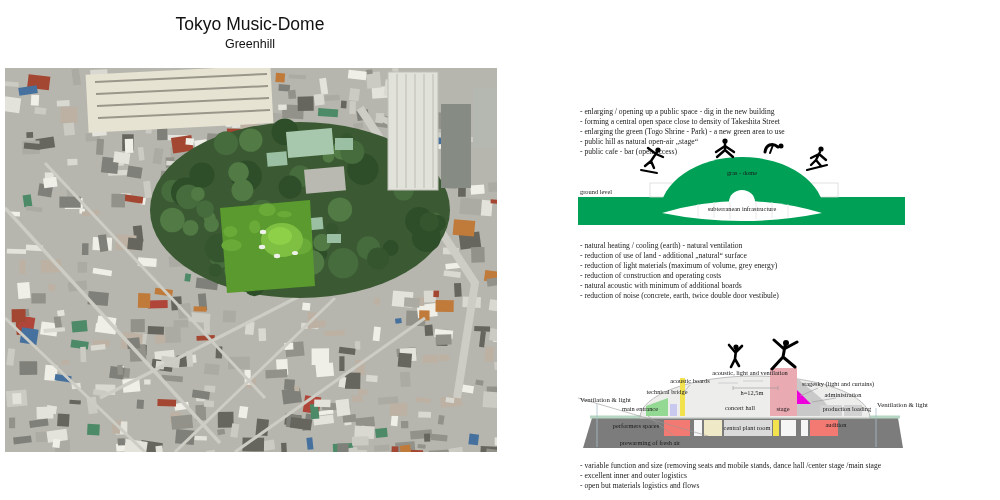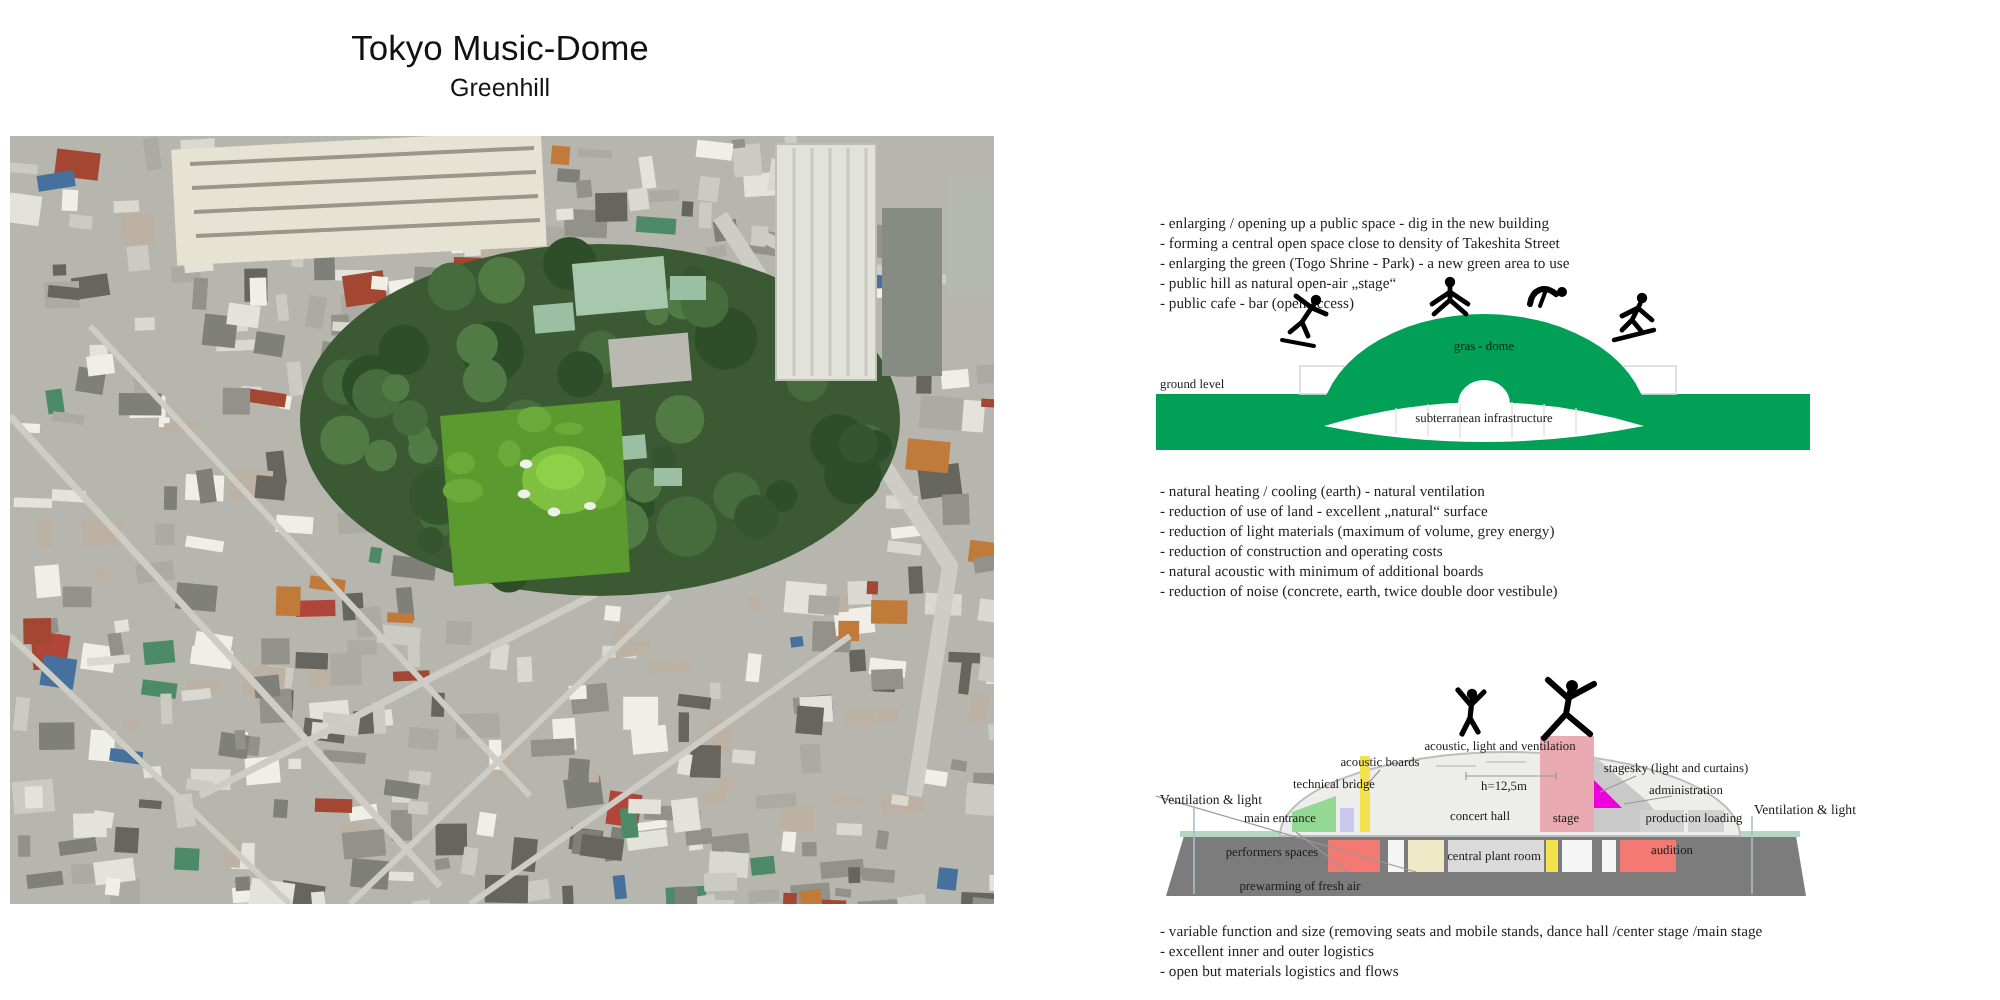--- a/index.html
+++ b/index.html
@@ -570,21 +570,21 @@
     </g>
     <g class="fig" stroke-width="2.4">
       <circle cx="243" cy="12" r="2.6" fill="#000" stroke="none"></circle>
       <path d="M 242,15 L 238,23 M 241,17 L 233,21 M 241,17 L 248,23 M 238,23 L 233,28 M 238,23 L 243,29"></path>
       <path d="M 229,33 L 249,28" stroke-width="2.2"></path>
     </g>
   </svg>
 
   <div id="b2" class="bullets">
       <div class="bline">- natural heating / cooling (earth) - natural ventilation</div>
-      <div class="bline">- reduction of use of land - excellent „natural“ surface</div>
+      <div class="bline">- reduction of use of land - additional „natural“ surface</div>
       <div class="bline">- reduction of light materials (maximum of volume, grey energy)</div>
       <div class="bline">- reduction of construction and operating costs</div>
       <div class="bline">- natural acoustic with minimum of additional boards</div>
       <div class="bline">- reduction of noise (concrete, earth, twice double door vestibule)</div>
     </div>
 
   <svg style="position:absolute;left:578px;top:338px" width="372" height="115" viewBox="0 0 372 115">
 
     <polygon points="14,80 320,80 325,110 5,110" fill="#7c7c7c"></polygon>
     <rect x="12" y="77.5" width="310" height="3" fill="#b5d6c2"></rect>

